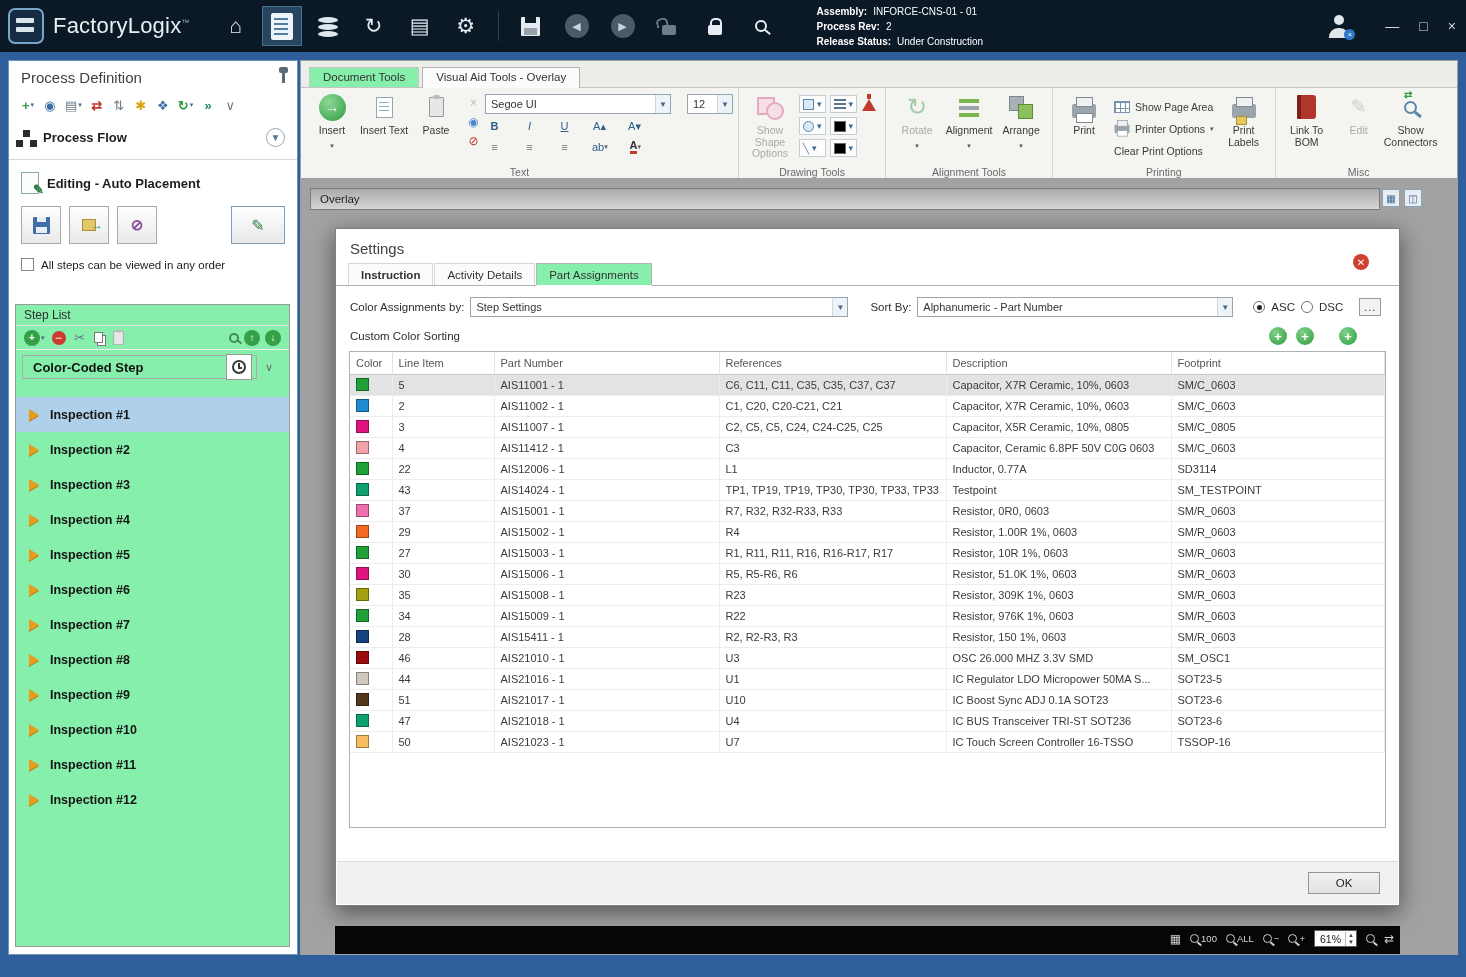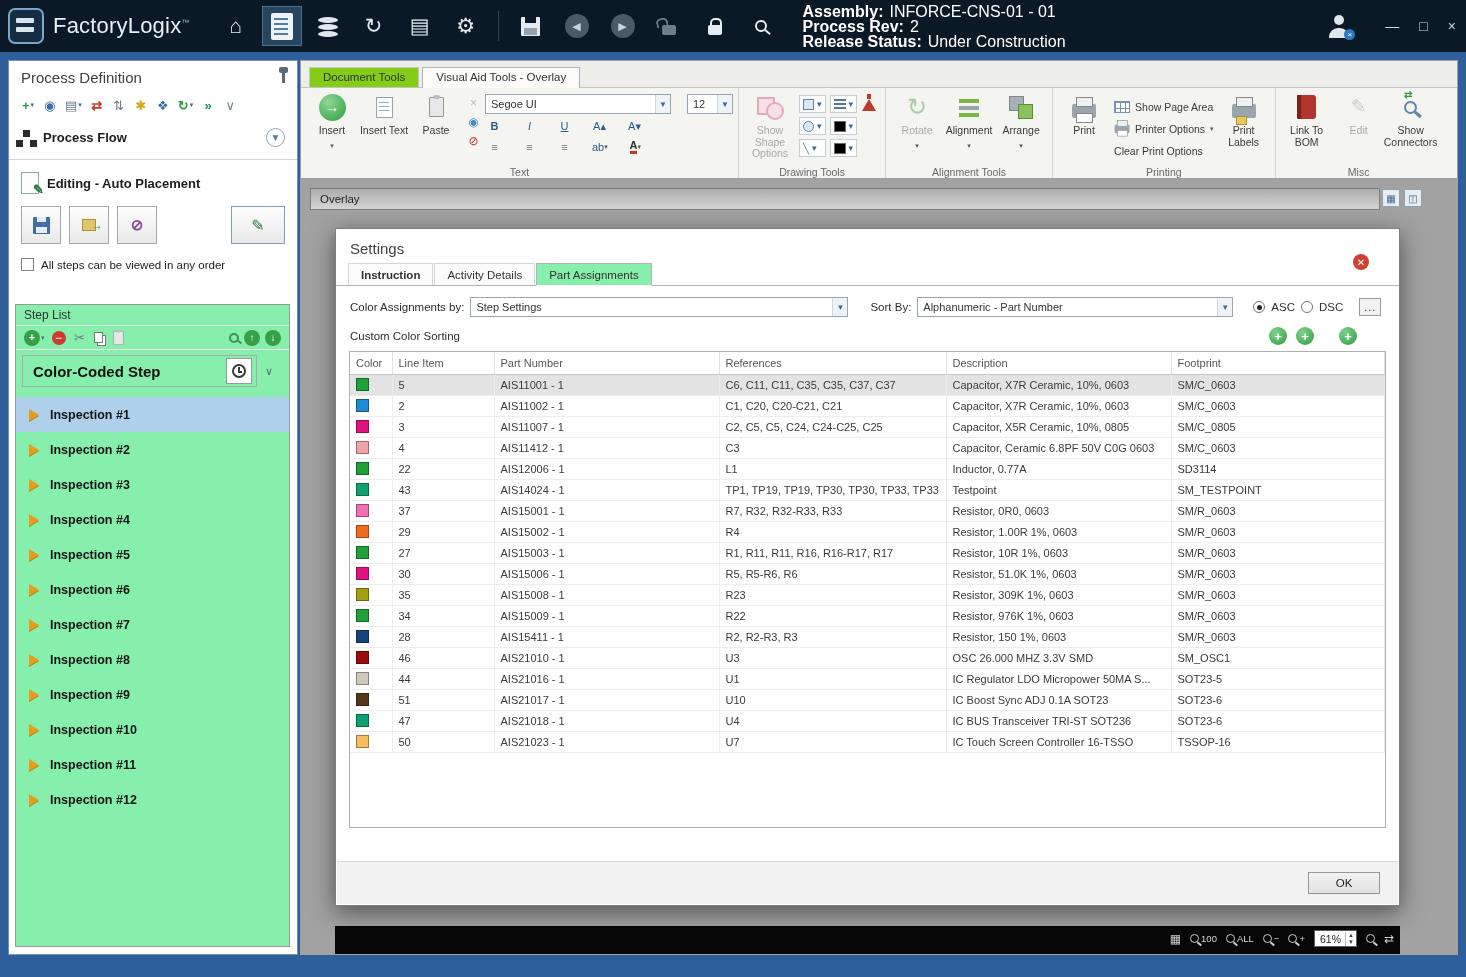--- a/index.html
+++ b/index.html
@@ -22,21 +22,21 @@
   .ico-docedit::before{content:"";position:absolute;left:3px;top:5px;width:14px;height:2px;background:#4e7ca3;box-shadow:0 5px 0 #4e7ca3,0 10px 0 #4e7ca3,0 15px 0 #4e7ca3;}
   .ico-save{width:19px;height:19px;background:#e3eaf0;position:relative;border-radius:1px;}
   .ico-save::before{content:"";position:absolute;left:4px;top:0;width:11px;height:6px;background:#0b1826;}
   .ico-save::after{content:"";position:absolute;left:3px;bottom:1px;width:13px;height:7px;background:#0b1826;opacity:.35;}
   .lock{position:relative;width:14px;height:10px;background:#e6edf3;border-radius:2px;margin-top:7px;}
   .lock::before{content:"";position:absolute;top:-7px;left:2px;width:8px;height:7px;border:2px solid #e6edf3;border-bottom:none;border-radius:5px 5px 0 0;}
   .lock.open{background:#6c7d8b;}
   .lock.open::before{border-color:#6c7d8b;left:-6px;transform:rotate(-14deg);}
   .magW{width:12px;height:12px;border:2px solid #e6edf3;border-radius:50%;position:relative;}
   .magW::after{content:"";position:absolute;width:7px;height:2px;background:#e6edf3;right:-6px;bottom:-3px;transform:rotate(40deg);}
-  .asmblock{margin-left:22px;font-size:16px;line-height:15px;color:#fff;white-space:nowrap;}
+  .asmblock{margin-left:36px;font-size:10px;line-height:15px;color:#fff;white-space:nowrap;}
   .asmrow{display:flex;gap:6px;}
   .asmrow b{font-weight:bold;}
   .winctl{position:absolute;right:10px;top:0;height:52px;display:flex;align-items:center;gap:20px;font-size:14px;color:#cfd8e0;}
   .person{position:relative;width:24px;height:24px;margin-right:14px;}
   .person::before{content:"";position:absolute;top:1px;left:7px;width:10px;height:10px;border-radius:50%;background:#dfe6ec;}
   .person::after{content:"";position:absolute;bottom:0;left:2px;width:20px;height:10px;border-radius:9px 9px 0 0;background:#dfe6ec;}
   .person .badge{position:absolute;right:-4px;bottom:-2px;width:11px;height:11px;border-radius:50%;background:#2d78c8;color:#fff;font-size:8px;display:flex;align-items:center;justify-content:center;z-index:2;}
 
   
   .wbody{position:absolute;top:52px;left:0;right:0;bottom:0;}
@@ -76,36 +76,36 @@
   .steplist{position:absolute;left:6px;right:7px;top:243px;bottom:7px;border:1px solid #9a9a9a;background:#86efac;overflow:hidden;}
   .slhead{font-size:12px;color:#2f2f2f;padding:3px 8px;border-bottom:1px solid #e3e3e3;}
   .sltools{display:flex;align-items:center;gap:7px;padding:3px 8px;height:24px;border-bottom:1px solid #eee;font-size:13px;}
   .gcirc{width:16px;height:16px;border-radius:50%;background:#35a046;color:#fff;font-size:10px;font-weight:bold;display:flex;align-items:center;justify-content:center;}
   .rcirc{width:14px;height:14px;border-radius:50%;background:#cf3a30;color:#fff;font-size:12px;line-height:10px;display:flex;align-items:center;justify-content:center;}
   .copyico{width:9px;height:11px;border:1px solid #777;background:#fff;box-shadow:3px 3px 0 -1px #fff,3px 3px 0 0 #777;margin-right:3px;}
   .magG{width:10px;height:10px;border:2px solid #3f8f4f;border-radius:50%;position:relative;}
   .magG::after{content:"";position:absolute;width:5px;height:2px;background:#3f8f4f;right:-5px;bottom:-2px;transform:rotate(40deg);}
   .slright{margin-left:auto;display:flex;gap:5px;align-items:center;}
   .ccsrow{display:flex;align-items:center;padding:5px 8px 5px 6px;}
-  .ccsbox{flex:1;display:flex;align-items:center;border:1px solid #aaa;height:32px;padding:0 4px 0 10px;font-size:15px;font-weight:bold;color:#111;}
+  .ccsbox{flex:1;display:flex;align-items:center;border:1px solid #aaa;height:24px;padding:0 4px 0 10px;font-size:13px;font-weight:bold;color:#111;}
   .clockbtn{margin-left:auto;width:26px;height:26px;border:1px solid #999;background:#fff;display:flex;align-items:center;justify-content:center;}
   .clock{width:14px;height:14px;border:2px solid #3a3a3a;border-radius:50%;position:relative;}
   .clock::before{content:"";position:absolute;left:4px;top:1px;width:2px;height:5px;background:#3a3a3a;}
   .clock::after{content:"";position:absolute;left:4px;top:5px;width:4px;height:2px;background:#3a3a3a;}
   .ccschev{width:24px;text-align:center;color:#666;font-size:11px;}
   .steps{position:absolute;left:0;right:0;top:92px;bottom:0;overflow:hidden;}
   .step-item{display:flex;align-items:center;gap:11px;height:35px;padding-left:13px;font-size:12.5px;font-weight:bold;color:#151515;}
   .step-item.selected{background:#aed0ea;}
   .step-arrow-icon{width:0;height:0;border-left:10px solid #e89c1e;border-top:6px solid transparent;border-bottom:6px solid transparent;filter:drop-shadow(0 1px 0 #b87708);}
 
   
   .main{position:absolute;left:300px;top:8px;right:8px;bottom:22px;background:#a2a2a2;}
   .ribbon{position:absolute;top:0;left:0;right:0;height:119px;background:#f4f4f1;border:1px solid #98a0a8;}
   .rtabs{height:27px;display:flex;align-items:flex-end;padding-left:8px;background:#ededea;border-bottom:1px solid #c3c3c3;}
-  .rtab{padding:3px 13px 4px;font-size:11.5px;color:#333;background:#84cc16;border:1px solid #c6c6c6;border-bottom:none;margin-right:3px;}
+  .rtab{padding:3px 13px 4px;font-size:11.5px;color:#333;background:#86efac;border:1px solid #c6c6c6;border-bottom:none;margin-right:3px;}
   .rtab.active{background:#fbfbf9;position:relative;z-index:2;margin-bottom:-1px;padding-bottom:5px;border-color:#aeb4ba;}
   .rbody{position:relative;display:flex;height:90px;}
   .rgroup{position:relative;border-right:1px solid #d5d5d2;padding:1px 5px 13px;display:flex;align-items:flex-start;}
   .rgl{position:absolute;bottom:0;left:0;right:0;text-align:center;font-size:10.5px;color:#67696b;}
   .bigbtn{width:52px;display:flex;flex-direction:column;align-items:center;padding-top:3px;font-size:10.5px;color:#3a3a3a;text-align:center;line-height:11.5px;gap:3px;}
   .bigbtn.dis{color:#a9a9a9;}
   .bicon{height:30px;display:flex;align-items:center;justify-content:center;}
   .carD{font-size:7px;color:#55595d;}
   .inscirc{width:27px;height:27px;border-radius:50%;background:radial-gradient(circle at 35% 30%,#8cd795,#2d9e3f);color:#fff;font-size:15px;font-weight:bold;display:flex;align-items:center;justify-content:center;}
   .pageico{width:17px;height:21px;background:#fff;border:1px solid #98a4ae;position:relative;}

